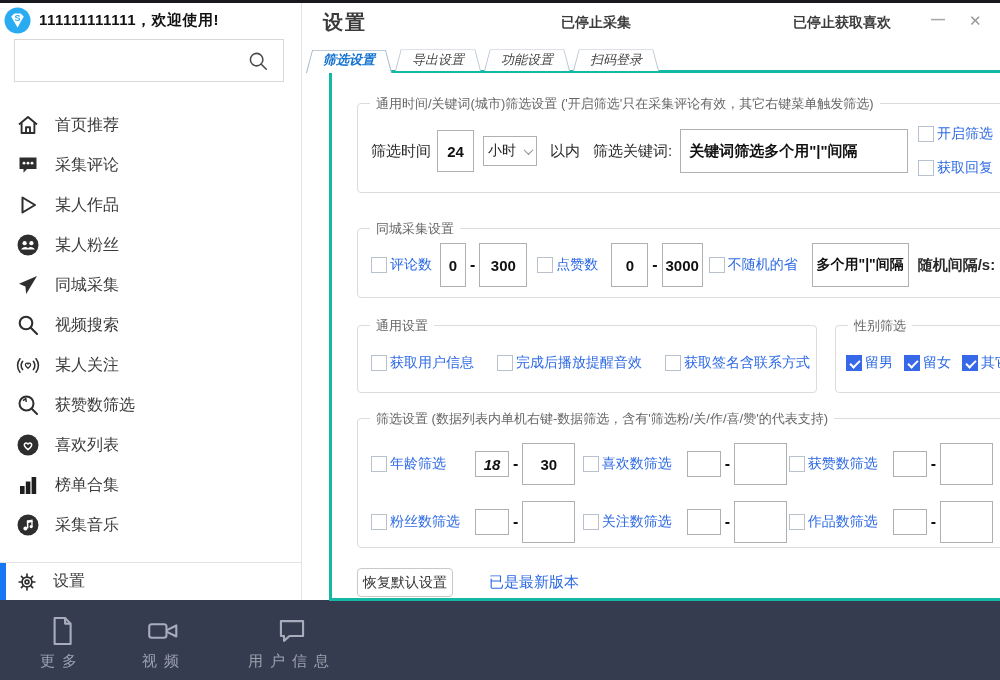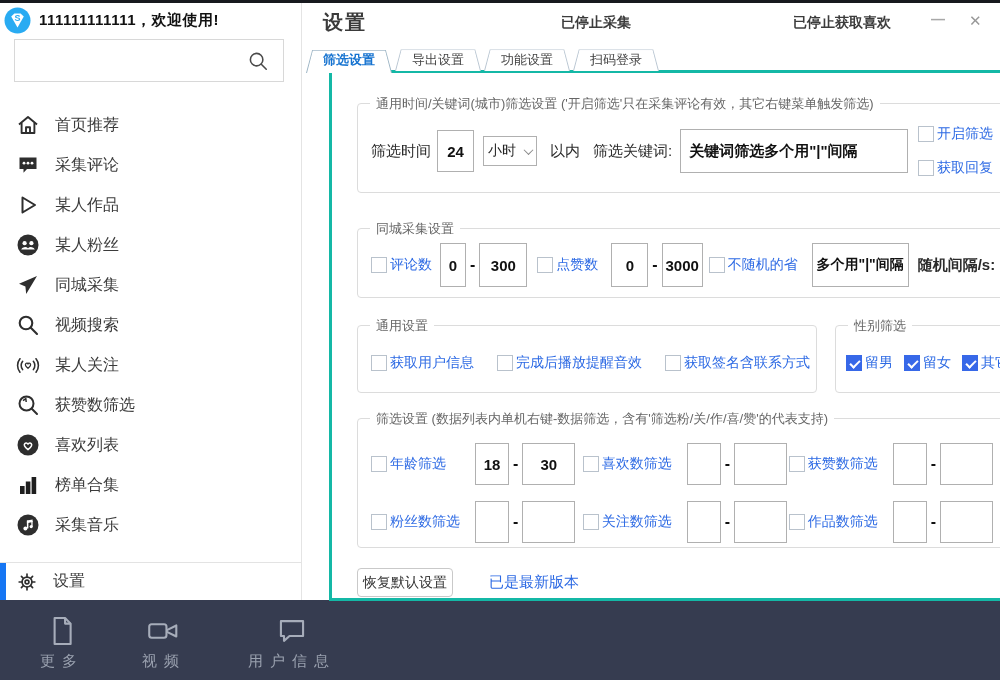--- a/index.html
+++ b/index.html
@@ -29,21 +29,21 @@
   .b1 { margin-left:40px; } .b2 { margin-left:58px; } .b3 { margin-left:62px; }
 
   
   .main { position:absolute; left:303px; top:3px; width:697px; height:597px; background:#fff; }
   .mtitle { position:absolute; left:20px; top:6px; font-size:20px; font-weight:bold; color:#3a3a3a; letter-spacing:2px; }
   .status1 { position:absolute; left:258px; top:11px; font-size:14px; font-weight:600; color:#3c3c3c; }
   .status2 { position:absolute; left:490px; top:11px; font-size:14px; font-weight:600; color:#3c3c3c; }
   .winmin { position:absolute; left:628px; top:8px; color:#a8a8a8; font-size:14px; font-weight:bold; cursor:default; }
   .winclose { position:absolute; left:666px; top:9px; color:#989898; font-size:15px; font-weight:bold; cursor:default; }
 
-  .tabs { position:absolute; left:3px; top:43px; display:flex; height:25px; z-index:3; }
+  .tabs { position:absolute; left:3px; top:43px; display:flex; height:25px; z-index:3;font-style:italic; }
   .tab { position:relative; padding:5px 17px 0; font-size:13px; color:#444; margin-right:3px; white-space:nowrap; cursor:default; }
   .tab::before { content:""; position:absolute; inset:0; background:#fff; border:1px solid #b9c6d2; border-bottom:none;
                  transform:perspective(9px) rotateX(3.2deg); transform-origin:bottom; z-index:-1; }
   .tab.active { color:#1673d0; font-weight:bold; }
   .tab.active::before { border-color:#9db5c5; bottom:-2px; }
 
   .panel { position:absolute; left:2px; top:67px; width:691px; height:531px; border:3px solid #14b8a6; background:#fff; z-index:1;margin-left:24px; }
 
   .fs { position:absolute; border:1px solid #dcdcdc; border-radius:4px; background:#fff; }
   .fs .lg { position:absolute; top:-9px; left:12px; background:#fff; padding:0 6px; font-size:13px; color:#666; white-space:nowrap; }
@@ -68,21 +68,21 @@
   .ckbox.on { background:#3768e8; border-color:#3768e8; }
   .ckbox.on::after { content:""; position:absolute; left:3px; top:4px; width:8px; height:4px;
                      border-left:2px solid #fff; border-bottom:2px solid #fff; transform:rotate(-45deg); }
 
   .ckcol { margin-left:auto; display:flex; flex-direction:column; gap:16px; }
 
   .fcell { display:flex; align-items:center; }
   .fcell .ck { width:104px; }
   .frow5 { display:flex; align-items:center; padding:0 13px; }
   .r1 { margin-top:24px; } .r2 { margin-top:16px; }
-  .minbox { width:34px; height:42px; } .maxbox { width:53px; height:42px; }
+  .minbox { width:34px; height:26px;font-style:italic; } .maxbox { width:53px; height:42px; }
   .c1 { width:218px; } .c2 { width:212px; }
 
   .resetbtn { position:absolute; left:25px; top:495px; width:96px; height:29px; border:1px solid #c9c9c9; border-radius:4px;
               background:#fff; display:flex; align-items:center; justify-content:center; font-size:14px; color:#333; cursor:default; }
   .version { position:absolute; left:157px; top:500px; font-size:15px; color:#2d6ae4; }
 
   svg { display:block; }
 </style>
 </head>
 <body>

